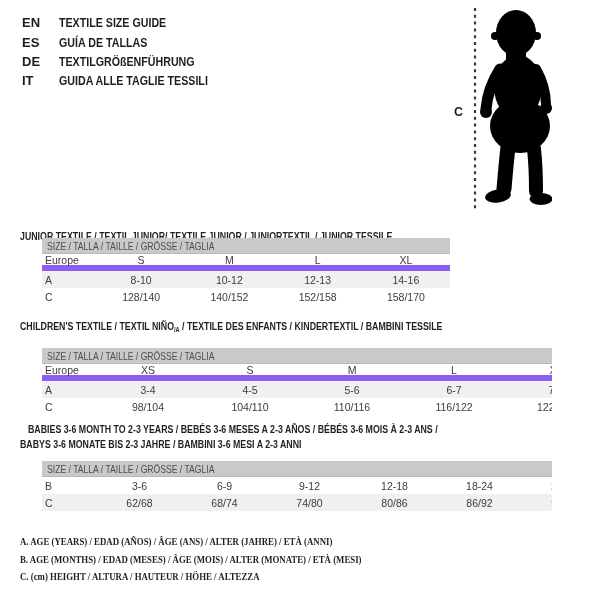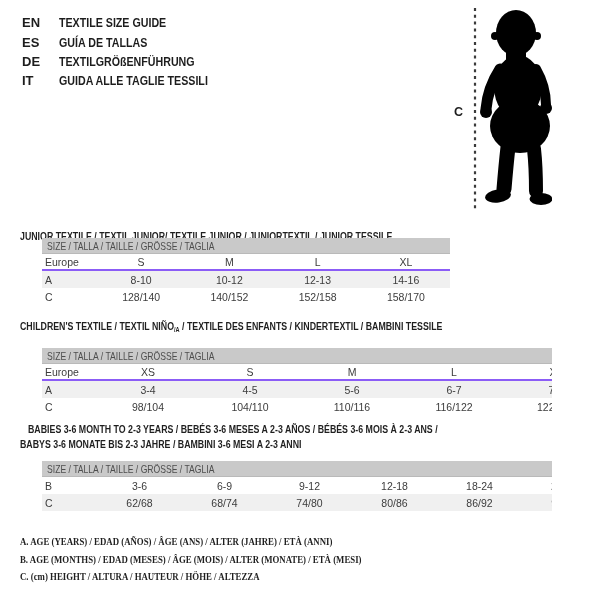--- a/index.html
+++ b/index.html
@@ -31,21 +31,21 @@
 
   
   .tbl{position:absolute;left:18px;font-size:10.5px;color:#3c3c3c;margin-left:24px;}
   .tbl-junior{top:238px;width:408px;}
   .tbl-children{top:348px;width:565px;}
   .tbl-babies{top:461px;width:565px;}
   .size-bar{height:16px;background:var(--bar-bg);border-bottom:1px solid #b9b9b9;
             display:flex;align-items:center;padding-left:5px;color:#4d4d4d;font-size:10.5px;}
   .size-bar .cond{transform:scaleX(0.82);}
   .trow{display:flex;align-items:center;height:17px;}
-  .trow.hdr{border-bottom:2px solid #8b5cf6;}
+  .trow.hdr{border-bottom:6px solid #8b5cf6;}
   .trow .lab{width:55px;padding-left:3px;text-align:left;}
   .trow .c{flex:1;text-align:center;}
   .stripe{background:var(--stripe-bg);}
 
   
   .legend{position:absolute;left:20px;top:535px;}
   .legend-line{height:17.5px;font-weight:bold;font-size:11px;color:#1f1f1f;white-space:nowrap;font-family:Liberation Serif, serif;}
 </style>
 </head>
 <body>

